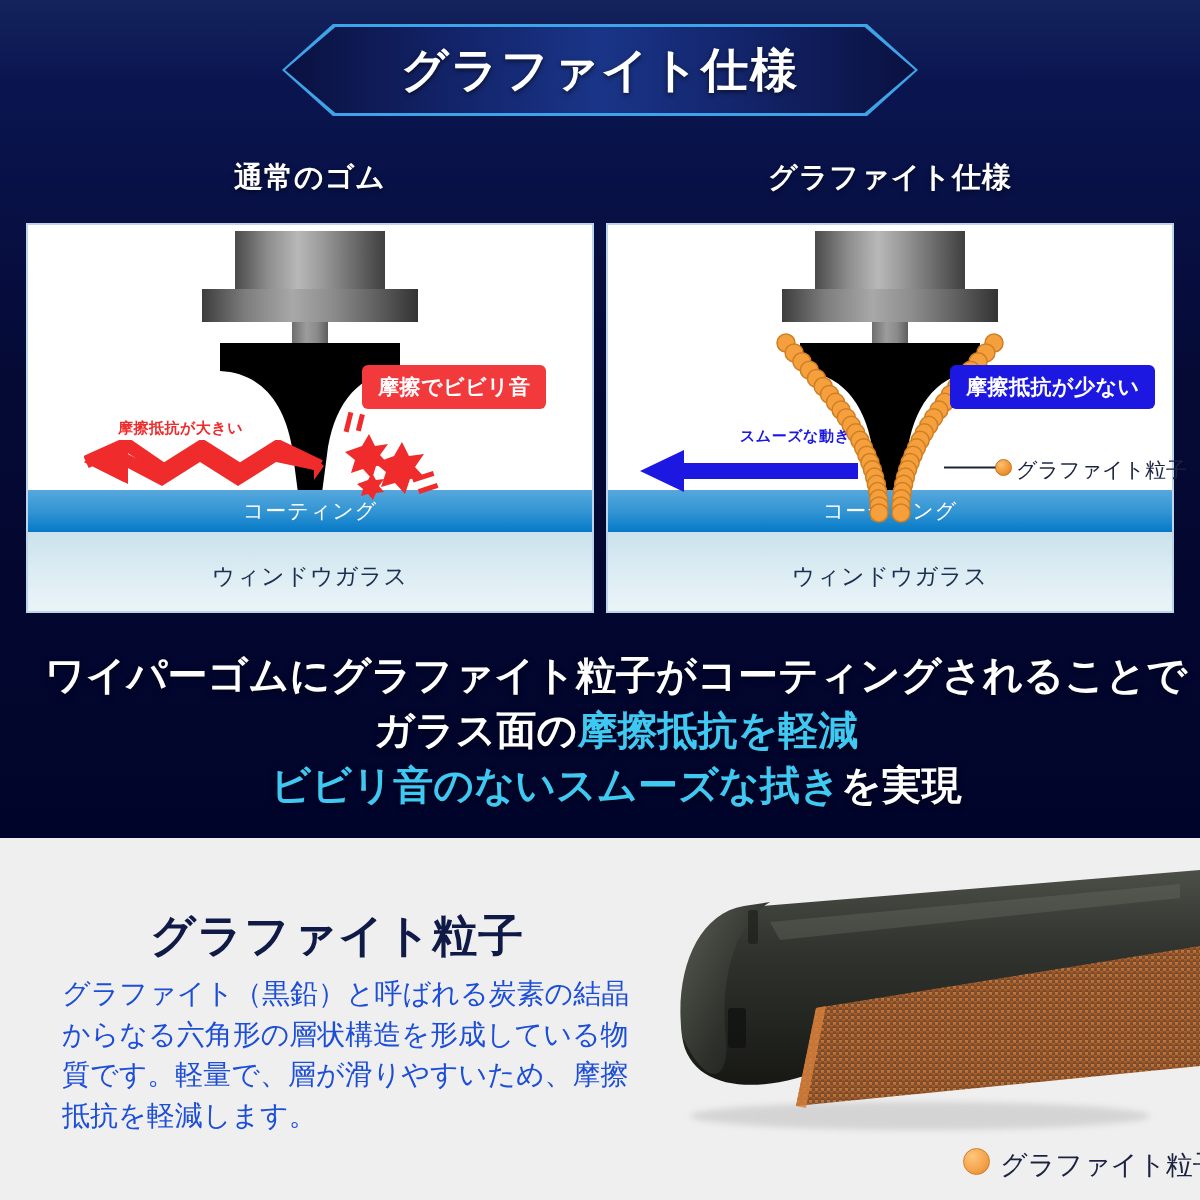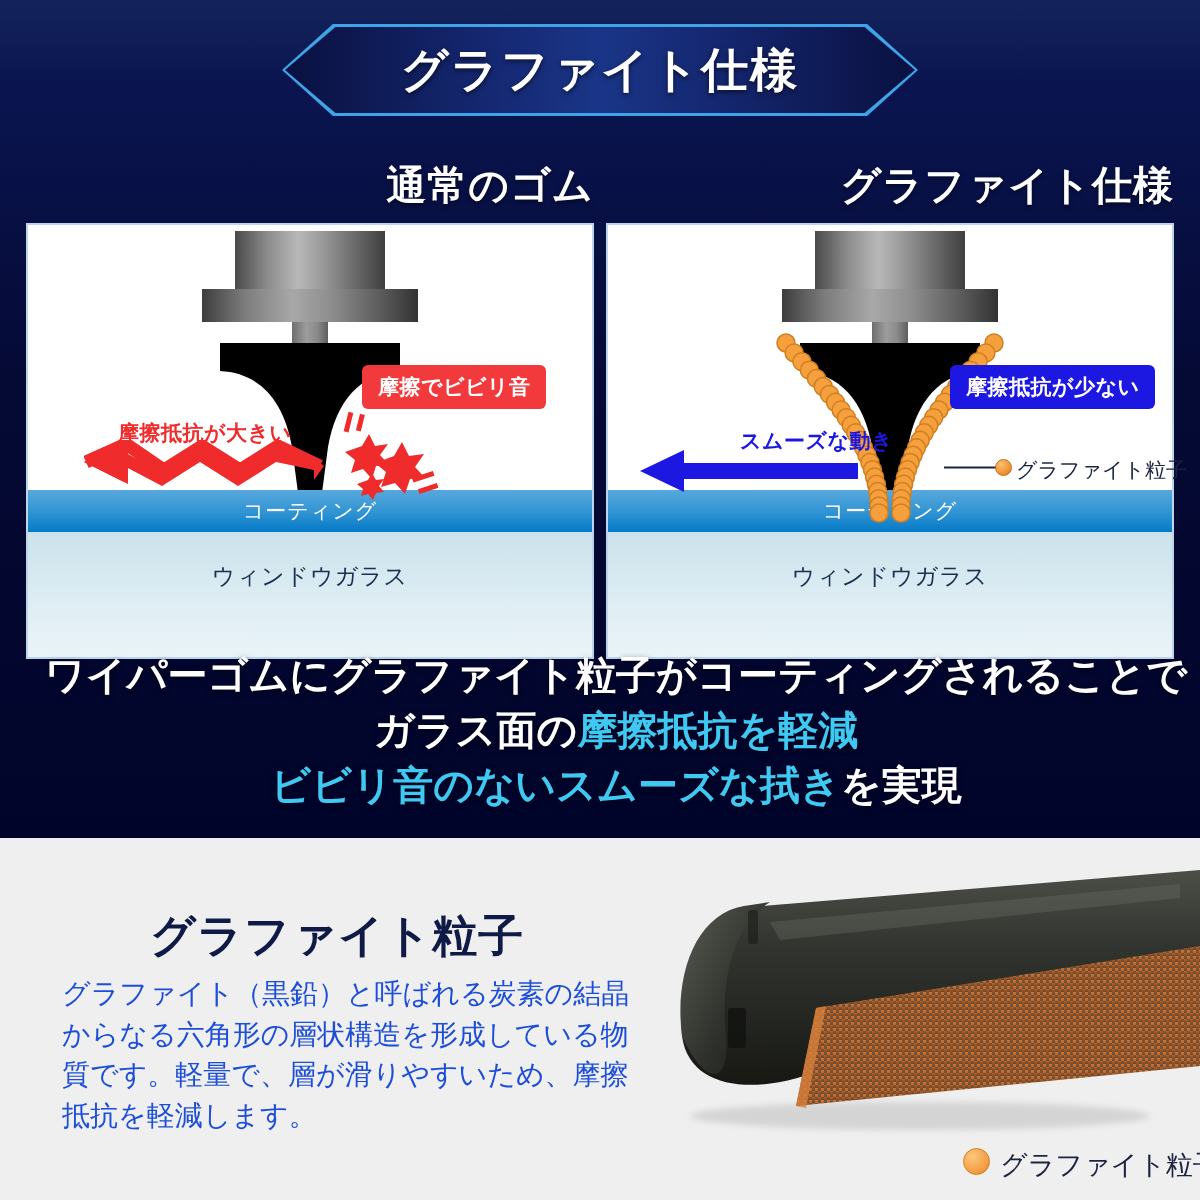--- a/index.html
+++ b/index.html
@@ -36,30 +36,30 @@
     position:absolute; inset:0;
     display:flex; align-items:center; justify-content:center;
     color:#ffffff;
     font-size:47px; font-weight:bold; letter-spacing:2px;
     text-shadow:0 2px 5px rgba(0,0,0,.6);
   }
 
   
   .panel-title{
     position:absolute;
-    color:#ffffff; font-size:40px; font-weight:bold;
-    letter-spacing:1px; text-align:right;
+    color:#ffffff; font-size:29px; font-weight:bold;
+    letter-spacing:1px; text-align:center;
     text-shadow:0 2px 4px rgba(0,0,0,.5);
   }
   #title-left  { left:26px;  top:158px; width:568px; }
   #title-right { left:606px; top:158px; width:568px; }
 
   
   .panel{
-    position:absolute; top:223px; width:568px; height:436px;
+    position:absolute; top:223px; width:568px; height:390px;
     background:#ffffff;
     border:2px solid #bcd5ea;
     overflow:hidden;
   }
   #panel-left  { left:26px; }
   #panel-right { left:606px; }
 
   
   .coating-band{
     position:absolute; left:0; right:0; top:265px; height:42px;
@@ -106,21 +106,21 @@
     position:absolute;
     color:#ffffff; font-weight:bold; font-size:21px;
     padding:8px 16px; border-radius:6px; white-space:nowrap;
     letter-spacing:.5px;
   }
   #badge-noise   { background:#f23a3d; left:362px; top:365px; }
   #badge-lowfric { background:#1c18e2; left:950px; top:365px; }
 
   
   .arrow-label{
-    position:absolute; font-weight:bold; font-size:21px; white-space:nowrap;
+    position:absolute; font-weight:bold; font-size:15px; white-space:nowrap;
     letter-spacing:.5px;
   }
   #label-highfric{ color:#ef2b2b; left:118px; top:419px; }
   #label-smooth  { color:#1c18e2; left:740px; top:427px; }
 
   .arrow-svg{ position:absolute; }
   #arrow-left  { left:84px;  top:440px; }
   #arrow-right { left:640px; top:450px; }
 
   

